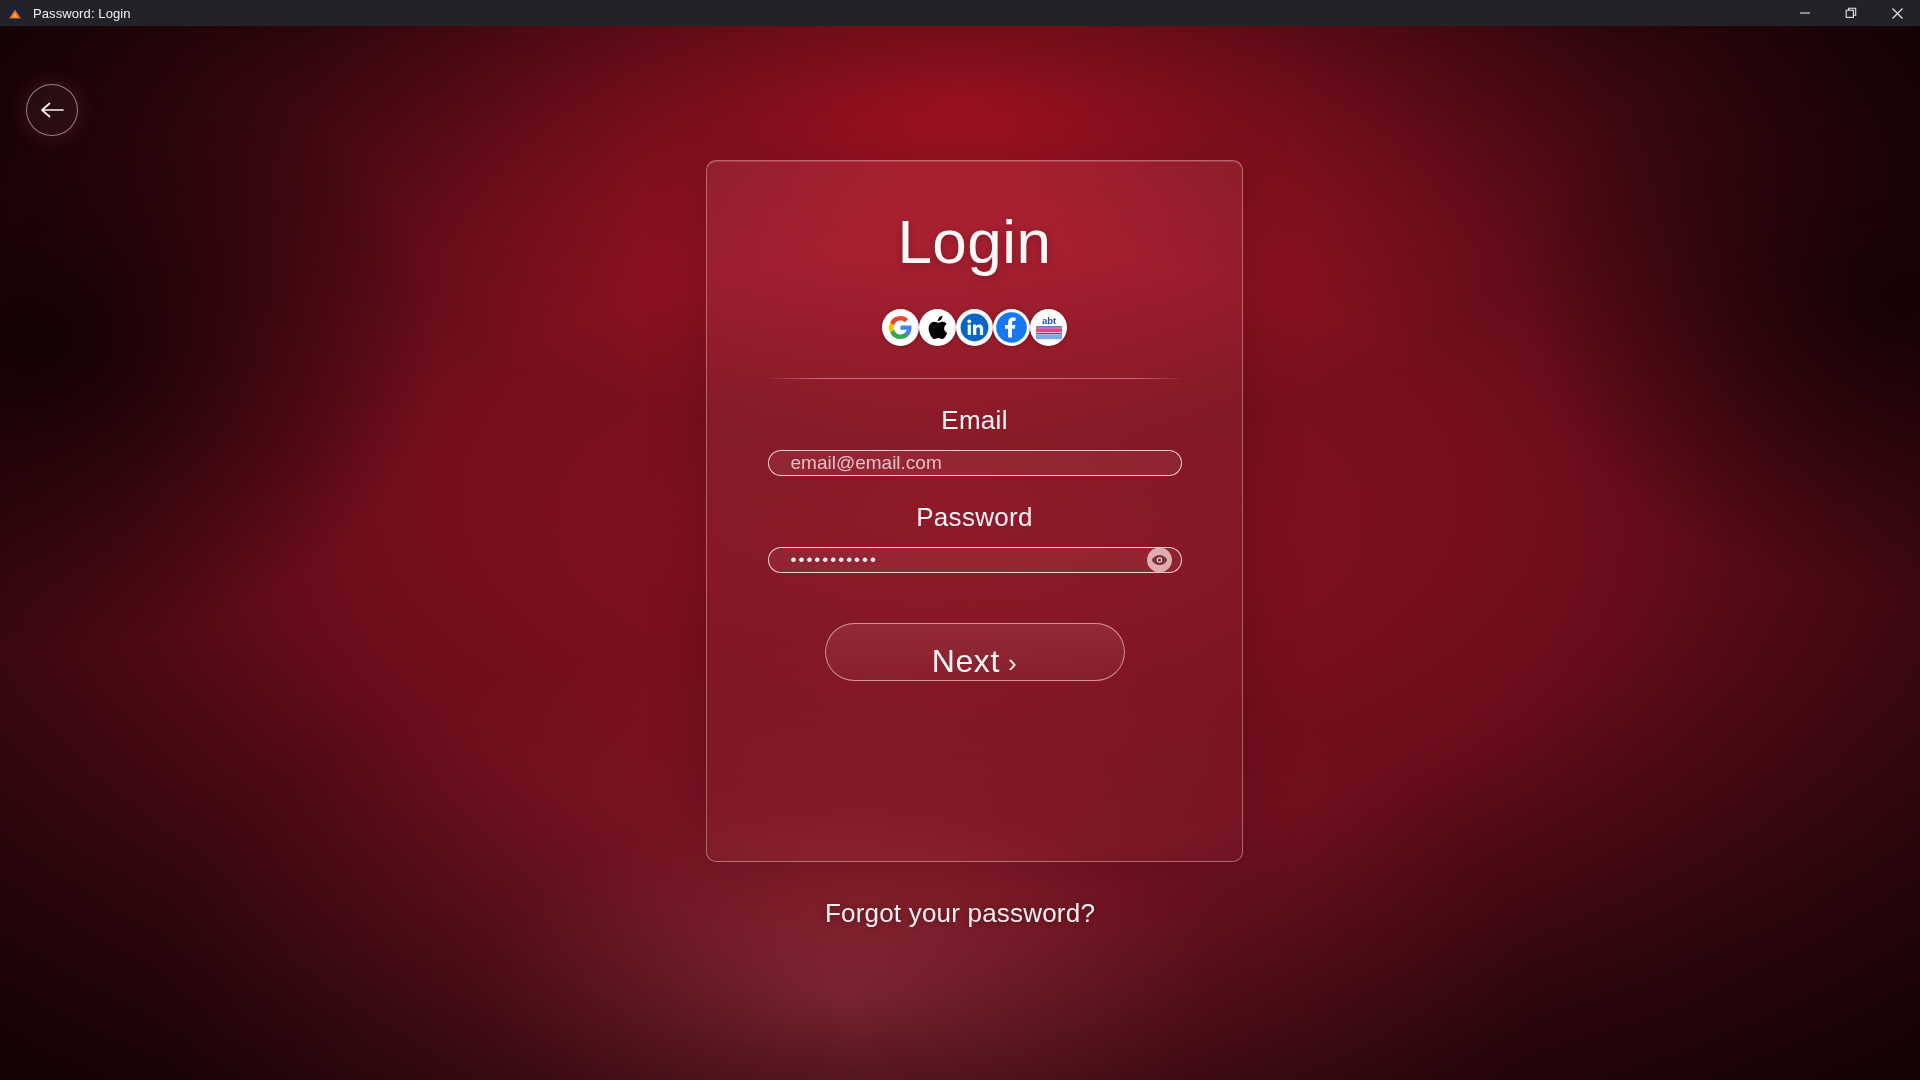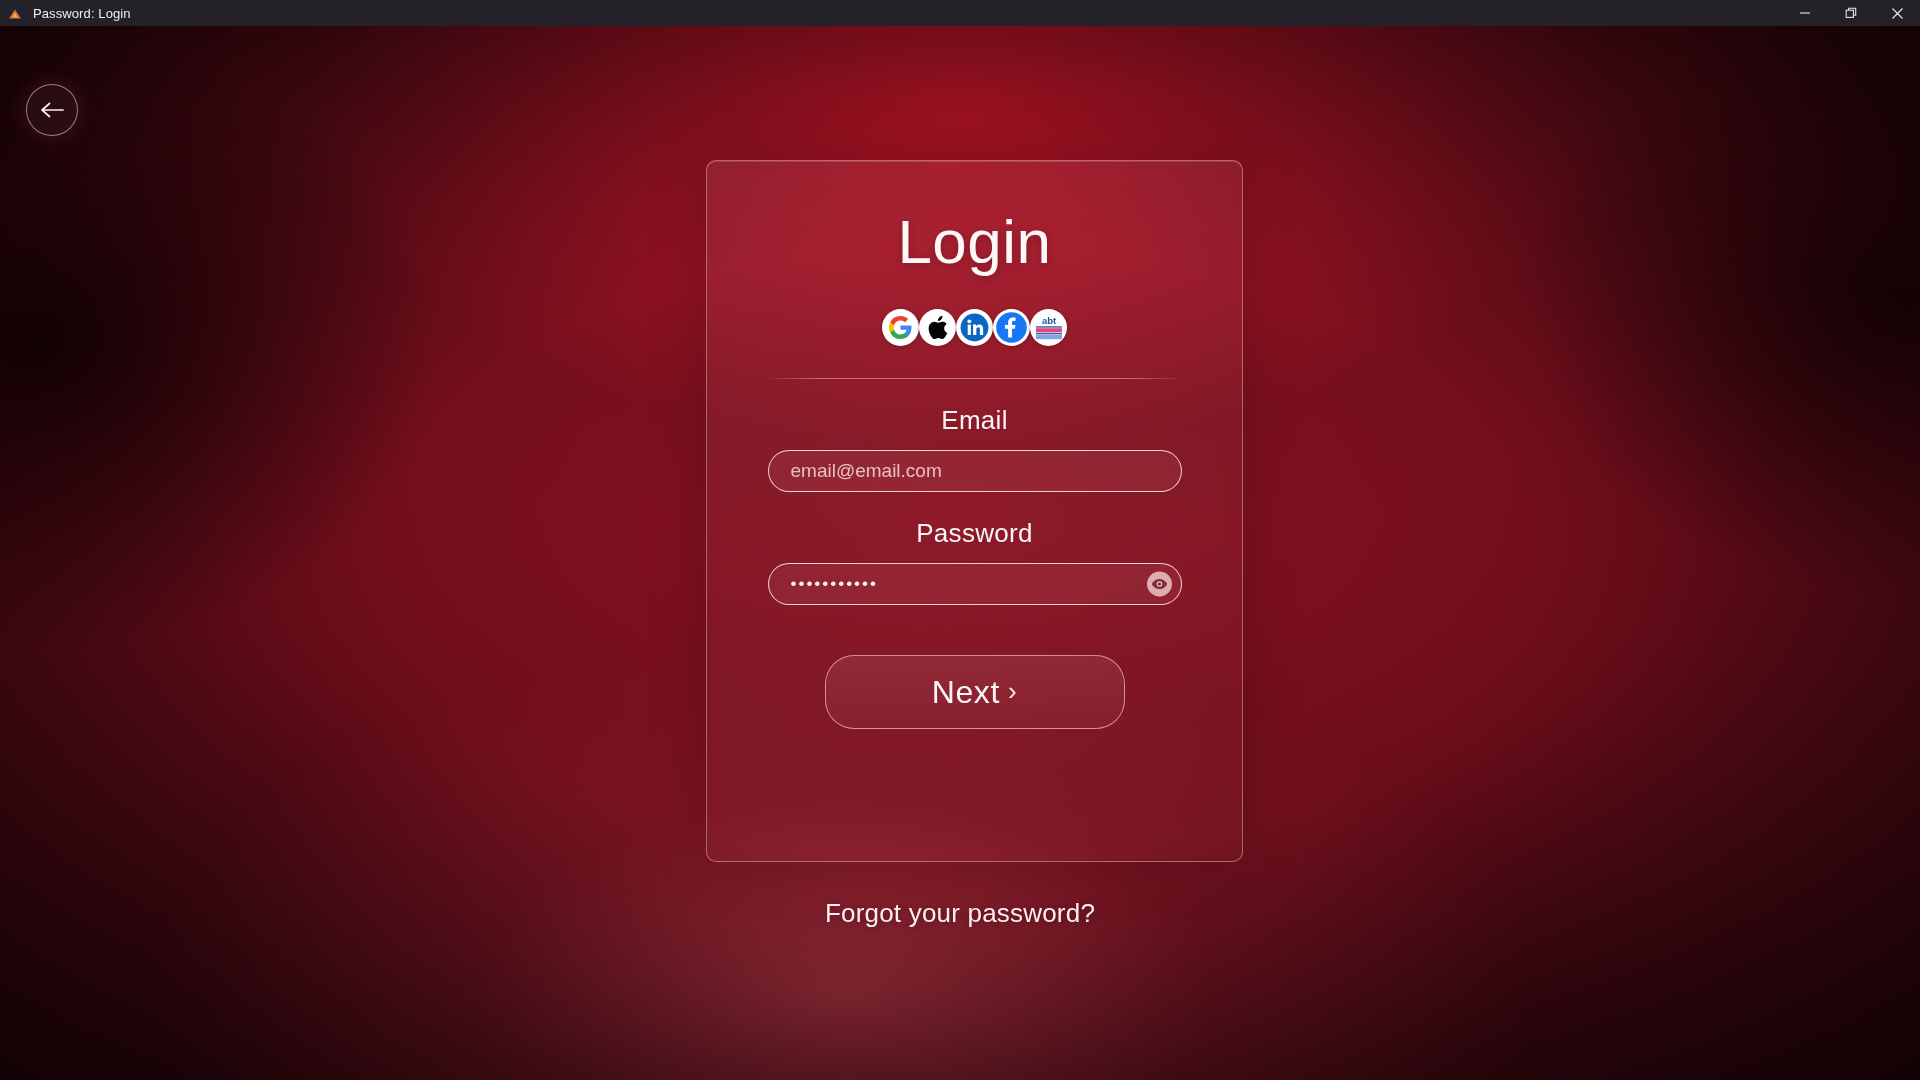--- a/index.html
+++ b/index.html
@@ -209,21 +209,21 @@
     letter-spacing: 0.3px;
     margin-top: 26px;
   }
   .field-wrap {
     position: relative;
     width: 414px;
     margin-top: 14px;
   }
   .field-input {
     width: 100%;
-    height: 42px;
+    height: 26px;
     border-radius: 21px;
     border: 1.6px solid rgba(255,235,238,0.88);
     background: rgba(255,170,178,0.085);
     color: #fdf3f4;
     font-family: "Liberation Sans", sans-serif;
     font-size: 19px;
     font-weight: 300;
     padding: 0 22px;
     outline: none;
   }
@@ -247,34 +247,34 @@
     display: flex;
     align-items: center;
     justify-content: center;
     cursor: pointer;
   }
   .eye-btn svg { display: block; }
 
   
   .next-btn {
     width: 300px;
-    height: 74px;
+    height: 58px;
     margin-top: 50px;
     border-radius: 29px;
     border: 1.3px solid rgba(255,212,218,0.62);
     background: linear-gradient(180deg,
         rgba(255,190,198,0.115) 0%,
         rgba(255,170,180,0.055) 100%);
     color: #fdf6f7;
     font-family: "Liberation Sans", sans-serif;
     font-size: 32px;
     font-weight: 300;
     letter-spacing: 0.6px;
     display: flex;
-    align-items: center;
+    align-items: flex-end;
     justify-content: center;
     gap: 8px;
     cursor: pointer;
   }
   .next-chev {
     font-size: 26px;
     font-weight: 300;
     opacity: 0.95;
     position: relative;
     top: -1px;

